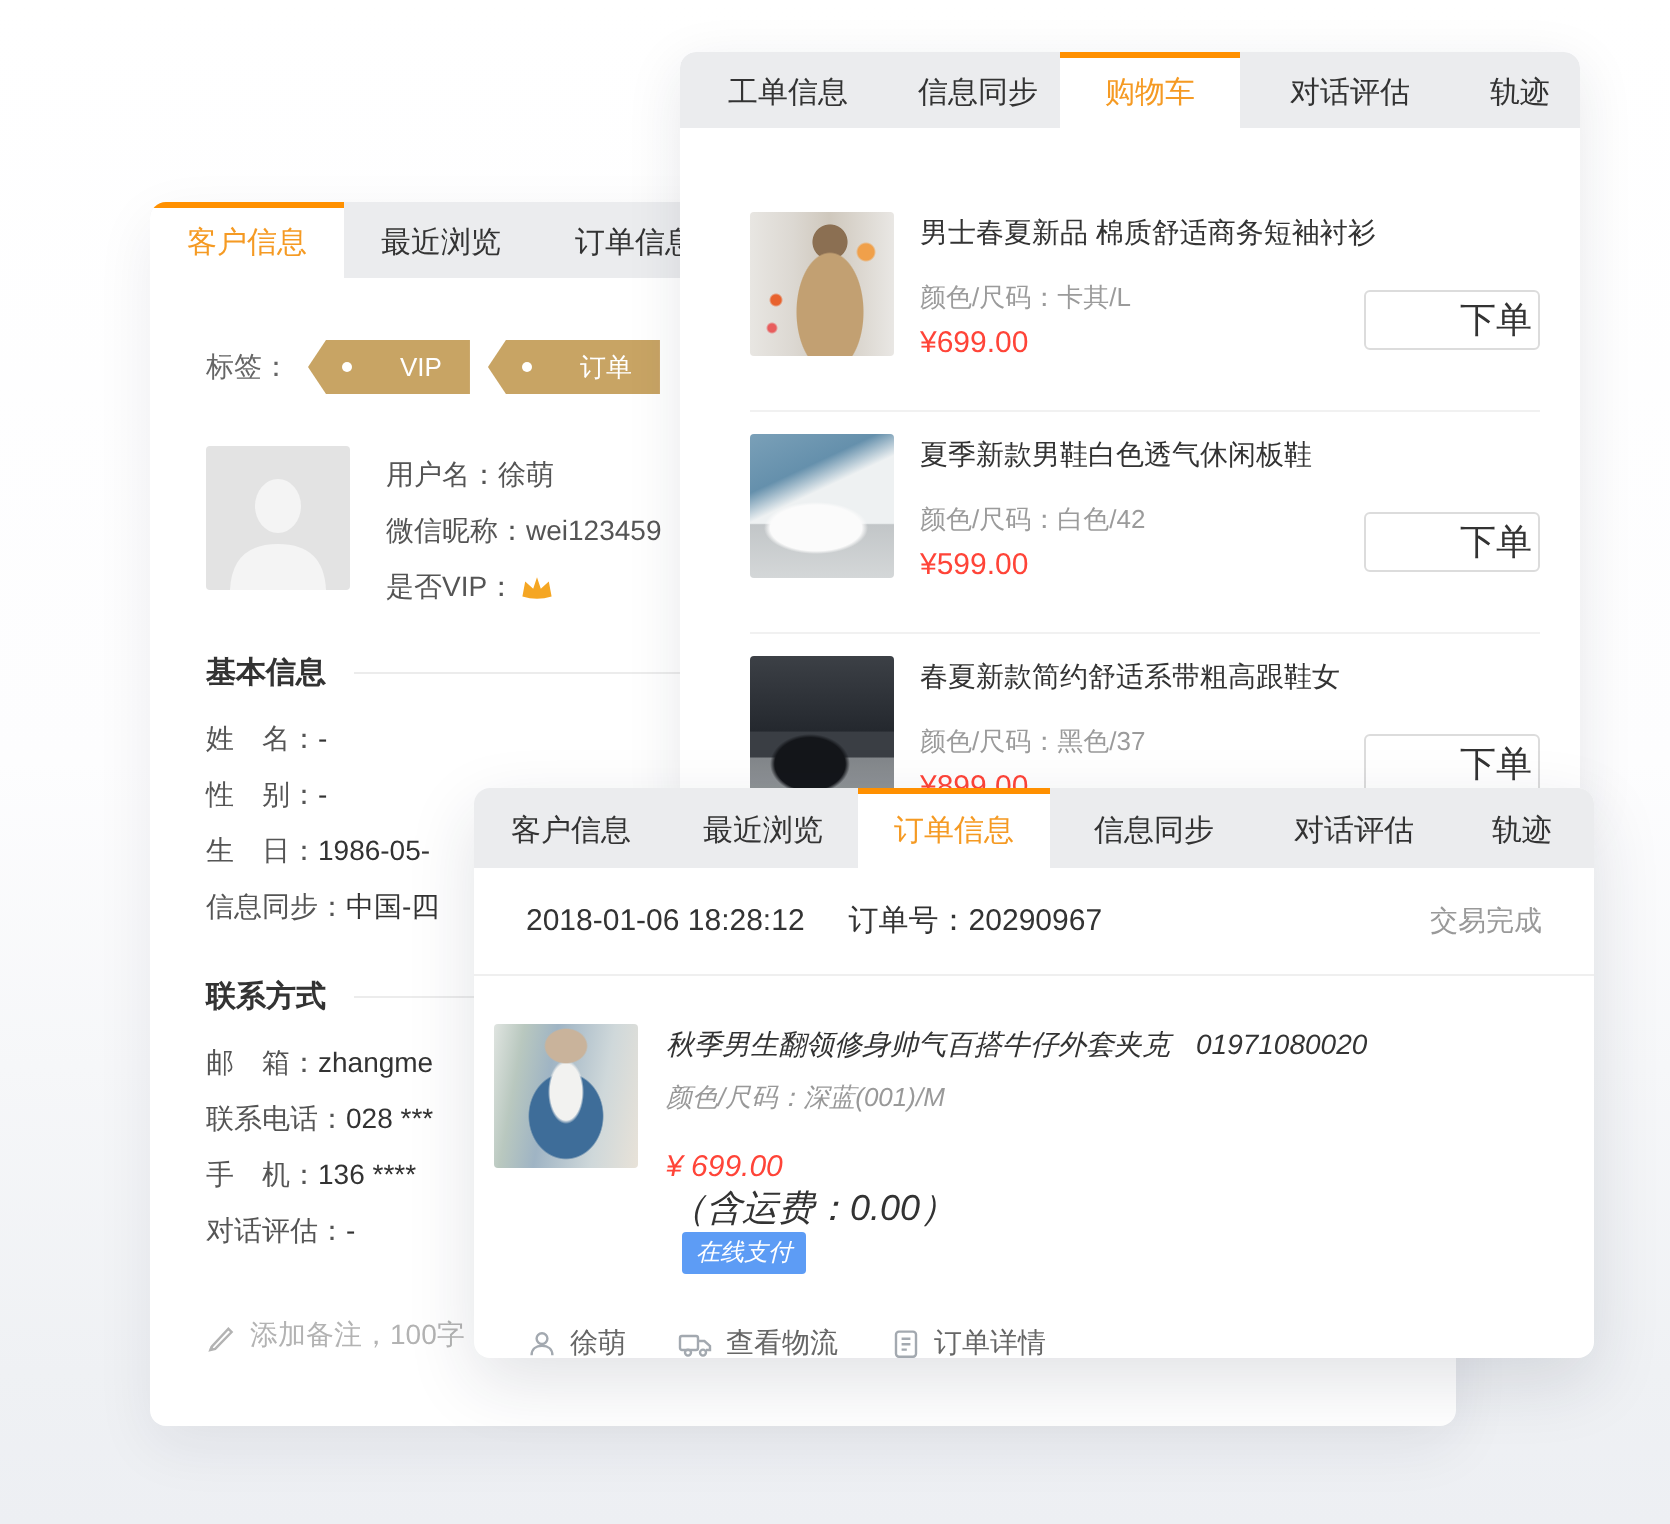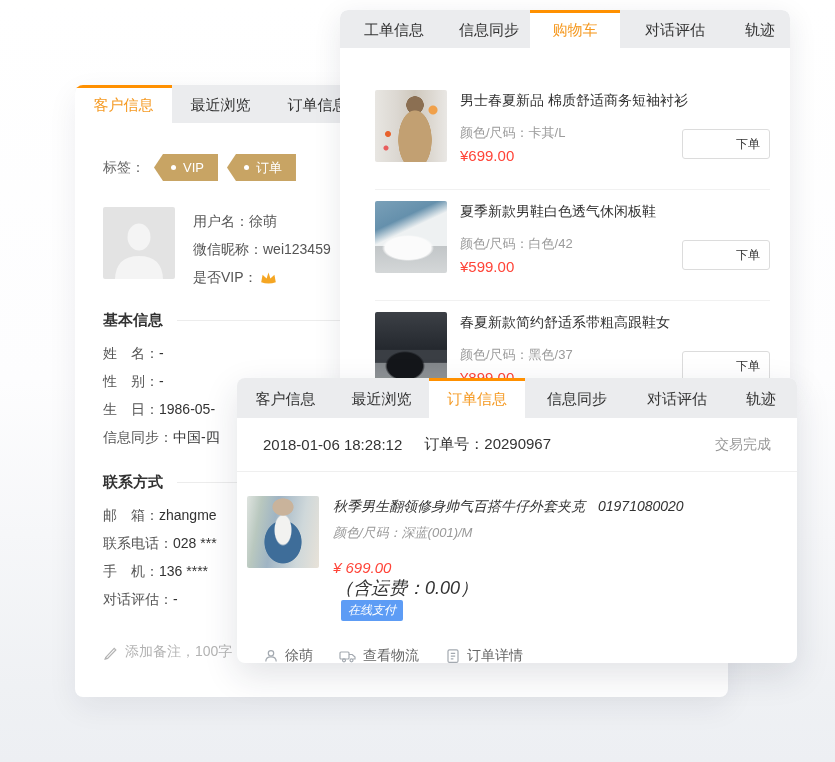--- a/index.html
+++ b/index.html
@@ -2,21 +2,21 @@
 <html><head>
 <meta charset="utf-8">
 <style>
   * { margin:0; padding:0; box-sizing:border-box; }
   html,body { width:835px; height:762px; }
   body {
     font-family:"Liberation Sans","DejaVu Sans",sans-serif;
     background:linear-gradient(180deg,#ffffff 0%,#fdfdfe 50%,#eff1f4 90%,#edeff3 100%);
     position:relative; overflow:hidden; color:#333;
   }
-  .card { position:absolute; background:#fff; border-radius:8px; }
+  .card { position:absolute; background:#fff; border-radius:8px;margin-top:16px; }
   .left-card  { left:75px;  top:85px;  width:653px; height:612px; z-index:1; box-shadow:0 10px 30px rgba(30,35,60,.07); }
   .cart-card  { left:340px; top:10px;  width:450px; height:380px; z-index:2; box-shadow:0 8px 28px rgba(30,35,60,.10); overflow:hidden; }
   .order-card { left:237px; top:378px; width:560px; height:285px; z-index:3; box-shadow:0 12px 34px rgba(30,35,60,.13); }
 
   
   .tabrow { display:flex; background:#ebecee; border-radius:8px 8px 0 0; overflow:hidden; }
   .tab {
     display:flex; align-items:center; justify-content:center;
     font-size:15px; color:#333; cursor:pointer;
     border-top:3px solid transparent; height:100%; white-space:nowrap; overflow:hidden;
@@ -28,20 +28,21 @@
   .order-card .tabrow { height:40px; }
 
   
   .lc-body { padding:0 20px 0 28px; }
   .tag-row { margin-top:31px; display:flex; align-items:center; height:27px; }
   .tag-row .lbl { font-size:14px; color:#666; }
   .tag {
     display:inline-flex; align-items:center; height:27px; margin-left:9px;
     padding:0 14px 0 17px; background:#c8a464; color:#fff; font-size:13px;
     clip-path:polygon(9px 0,100% 0,100% 100%,9px 100%,0 50%);
+    gap:17px;
   }
   .tag .dot { width:5px; height:5px; border-radius:50%; background:#fff; margin-right:7px; }
   .user-row { margin-top:26px; display:flex; }
   .avatar { width:72px; height:72px; flex:none; border-radius:2px; overflow:hidden; }
   .user-fields { margin-left:18px; font-size:14px; color:#555; }
   .user-fields .uline { height:28px; line-height:28px; display:flex; align-items:center; }
   .crown { margin-left:2px; margin-top:2px; }
   .section-title { margin-top:20px; display:flex; align-items:center; height:18px; }
   .section-title b { font-size:15px; color:#333; }
   .section-title .hr { flex:1; height:1px; background:#ececec; margin-left:14px; }
@@ -57,21 +58,21 @@
   .cart-item { display:flex; align-items:center; padding:9px 0 25px; border-bottom:1px solid #f1f1f1; }
   .cart-item:last-child { border-bottom:none; }
   .p-img { width:72px; height:72px; border-radius:2px; flex:none; }
   .c-info { margin-left:13px; width:208px; }
   .c-title { font-size:14px; color:#333; line-height:20px; margin-top:2px; white-space:nowrap; }
   .c-attr { margin-top:14px; font-size:13px; color:#9b9b9b; }
   .c-price { margin-top:5px; font-size:15px; color:#ff4438; }
   .order-btn {
     margin-left:auto; margin-top:36px; width:88px; height:30px;
     border:1px solid #dcdcdc; border-radius:3px; background:#fff;
-    font-size:12px; color:#333; display:flex; align-items:center; justify-content:center; cursor:pointer;padding-left:44px;
+    font-size:18px; color:#333; display:flex; align-items:center; justify-content:center; cursor:pointer;padding-left:44px;
   }
 
   
   .img-shirt { background:
     radial-gradient(circle at 13px 44px,#e8622d 2.5px,transparent 3.5px),
     radial-gradient(circle at 58px 20px,#f0a04a 4px,transparent 5px),
     radial-gradient(circle at 11px 58px,#e85d5d 2px,transparent 3px),
     radial-gradient(ellipse 17px 30px at 40px 50px,#c2a072 97%,transparent 100%),
     radial-gradient(ellipse 9px 9px at 40px 15px,#8b6f52 95%,transparent 100%),
     linear-gradient(90deg,#e8e6e2 0%,#dcd8d2 30%,#cfc8bd 55%,#e9e7e4 100%); }

